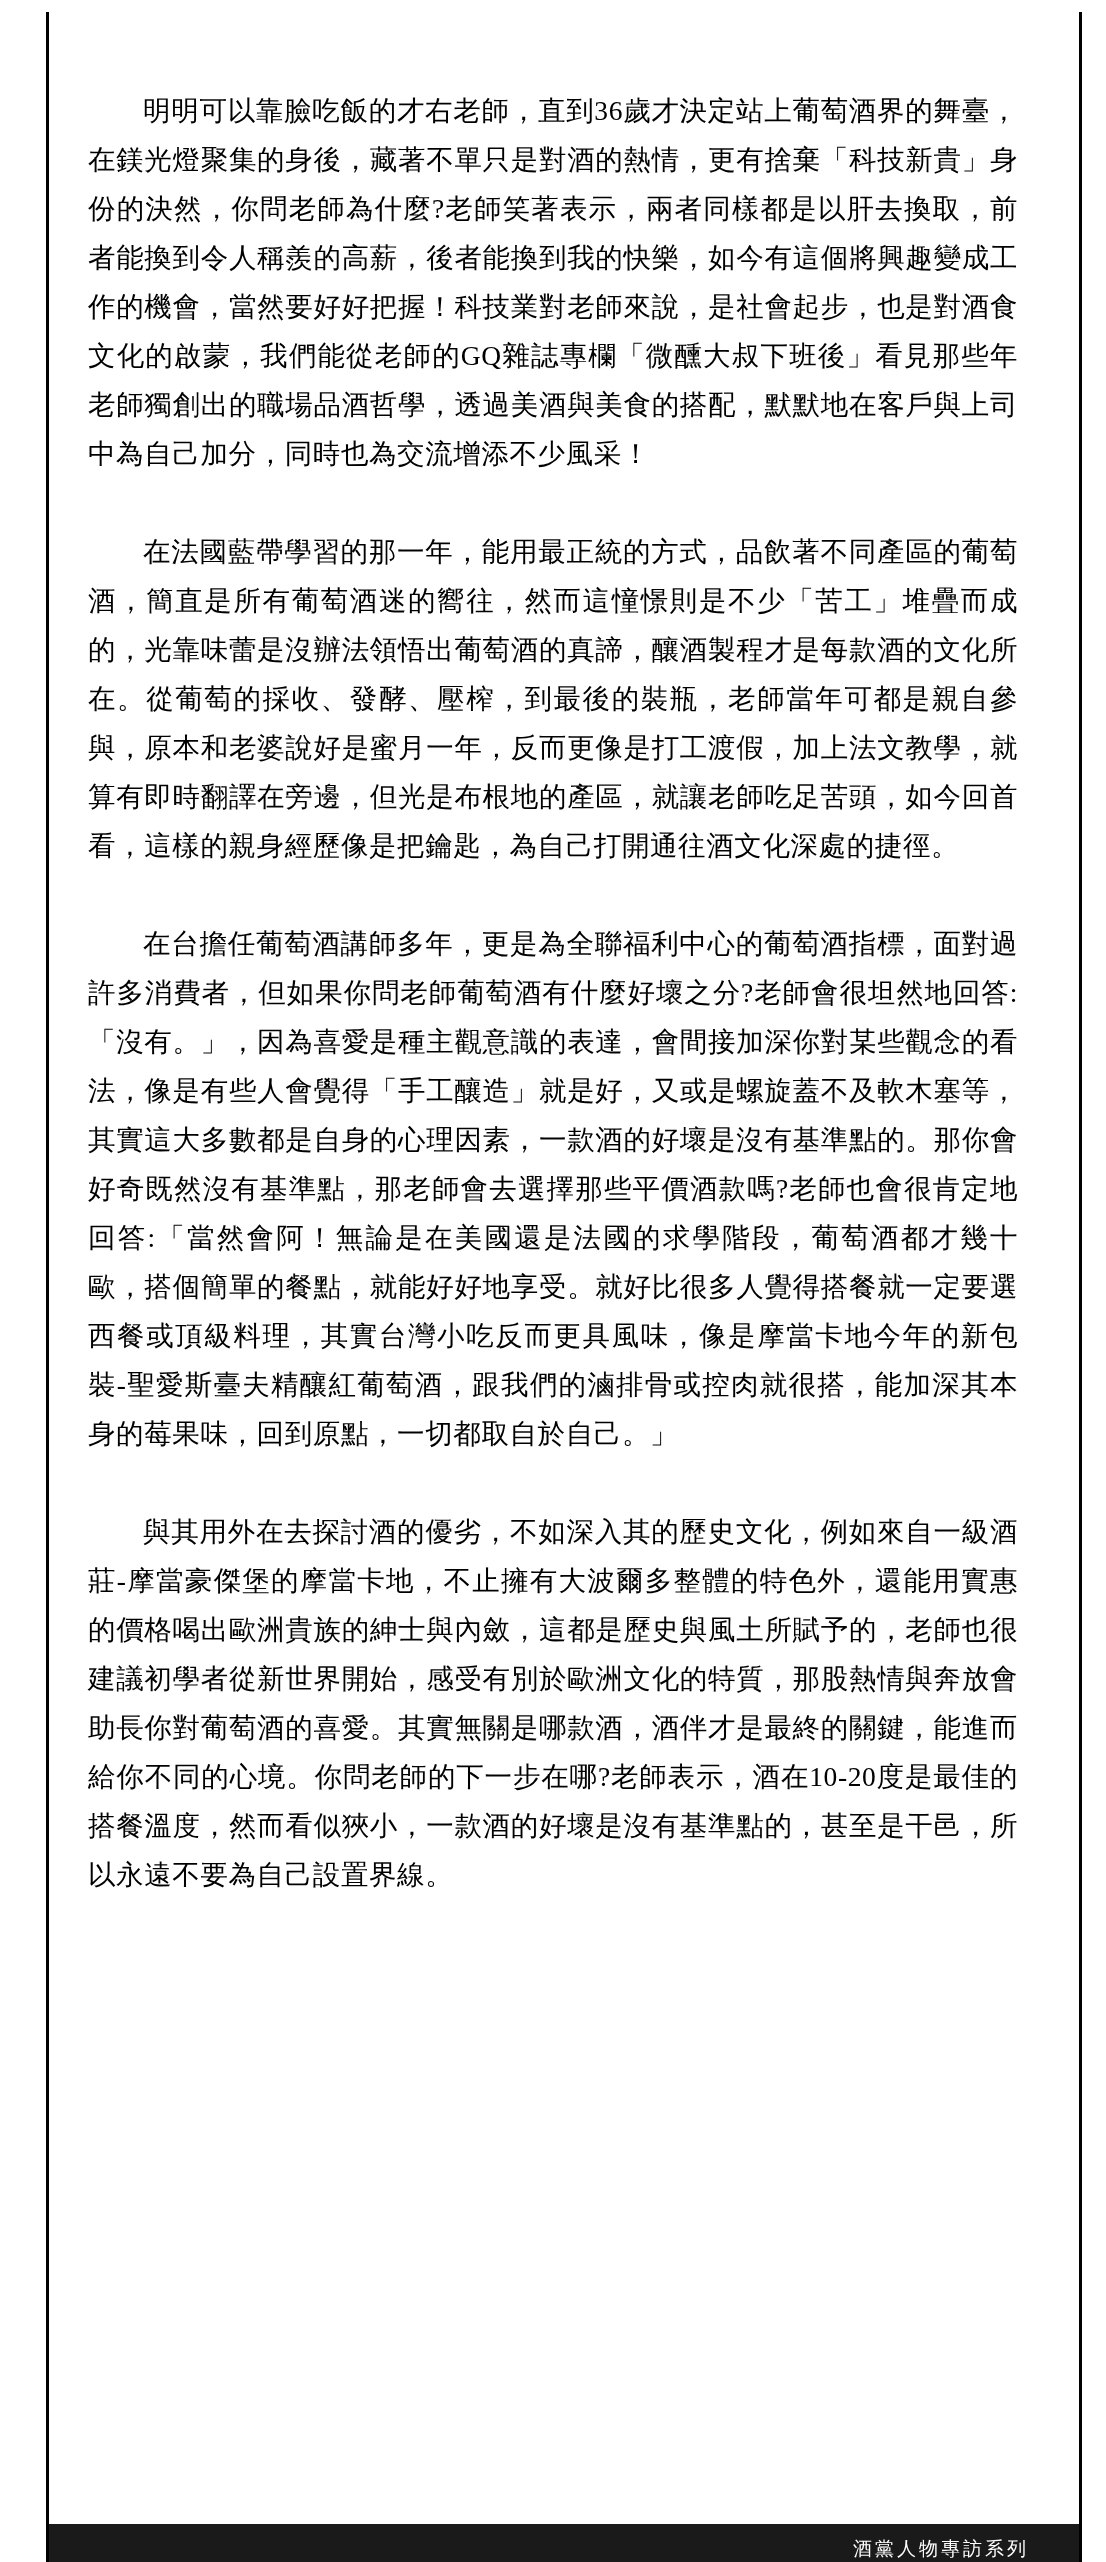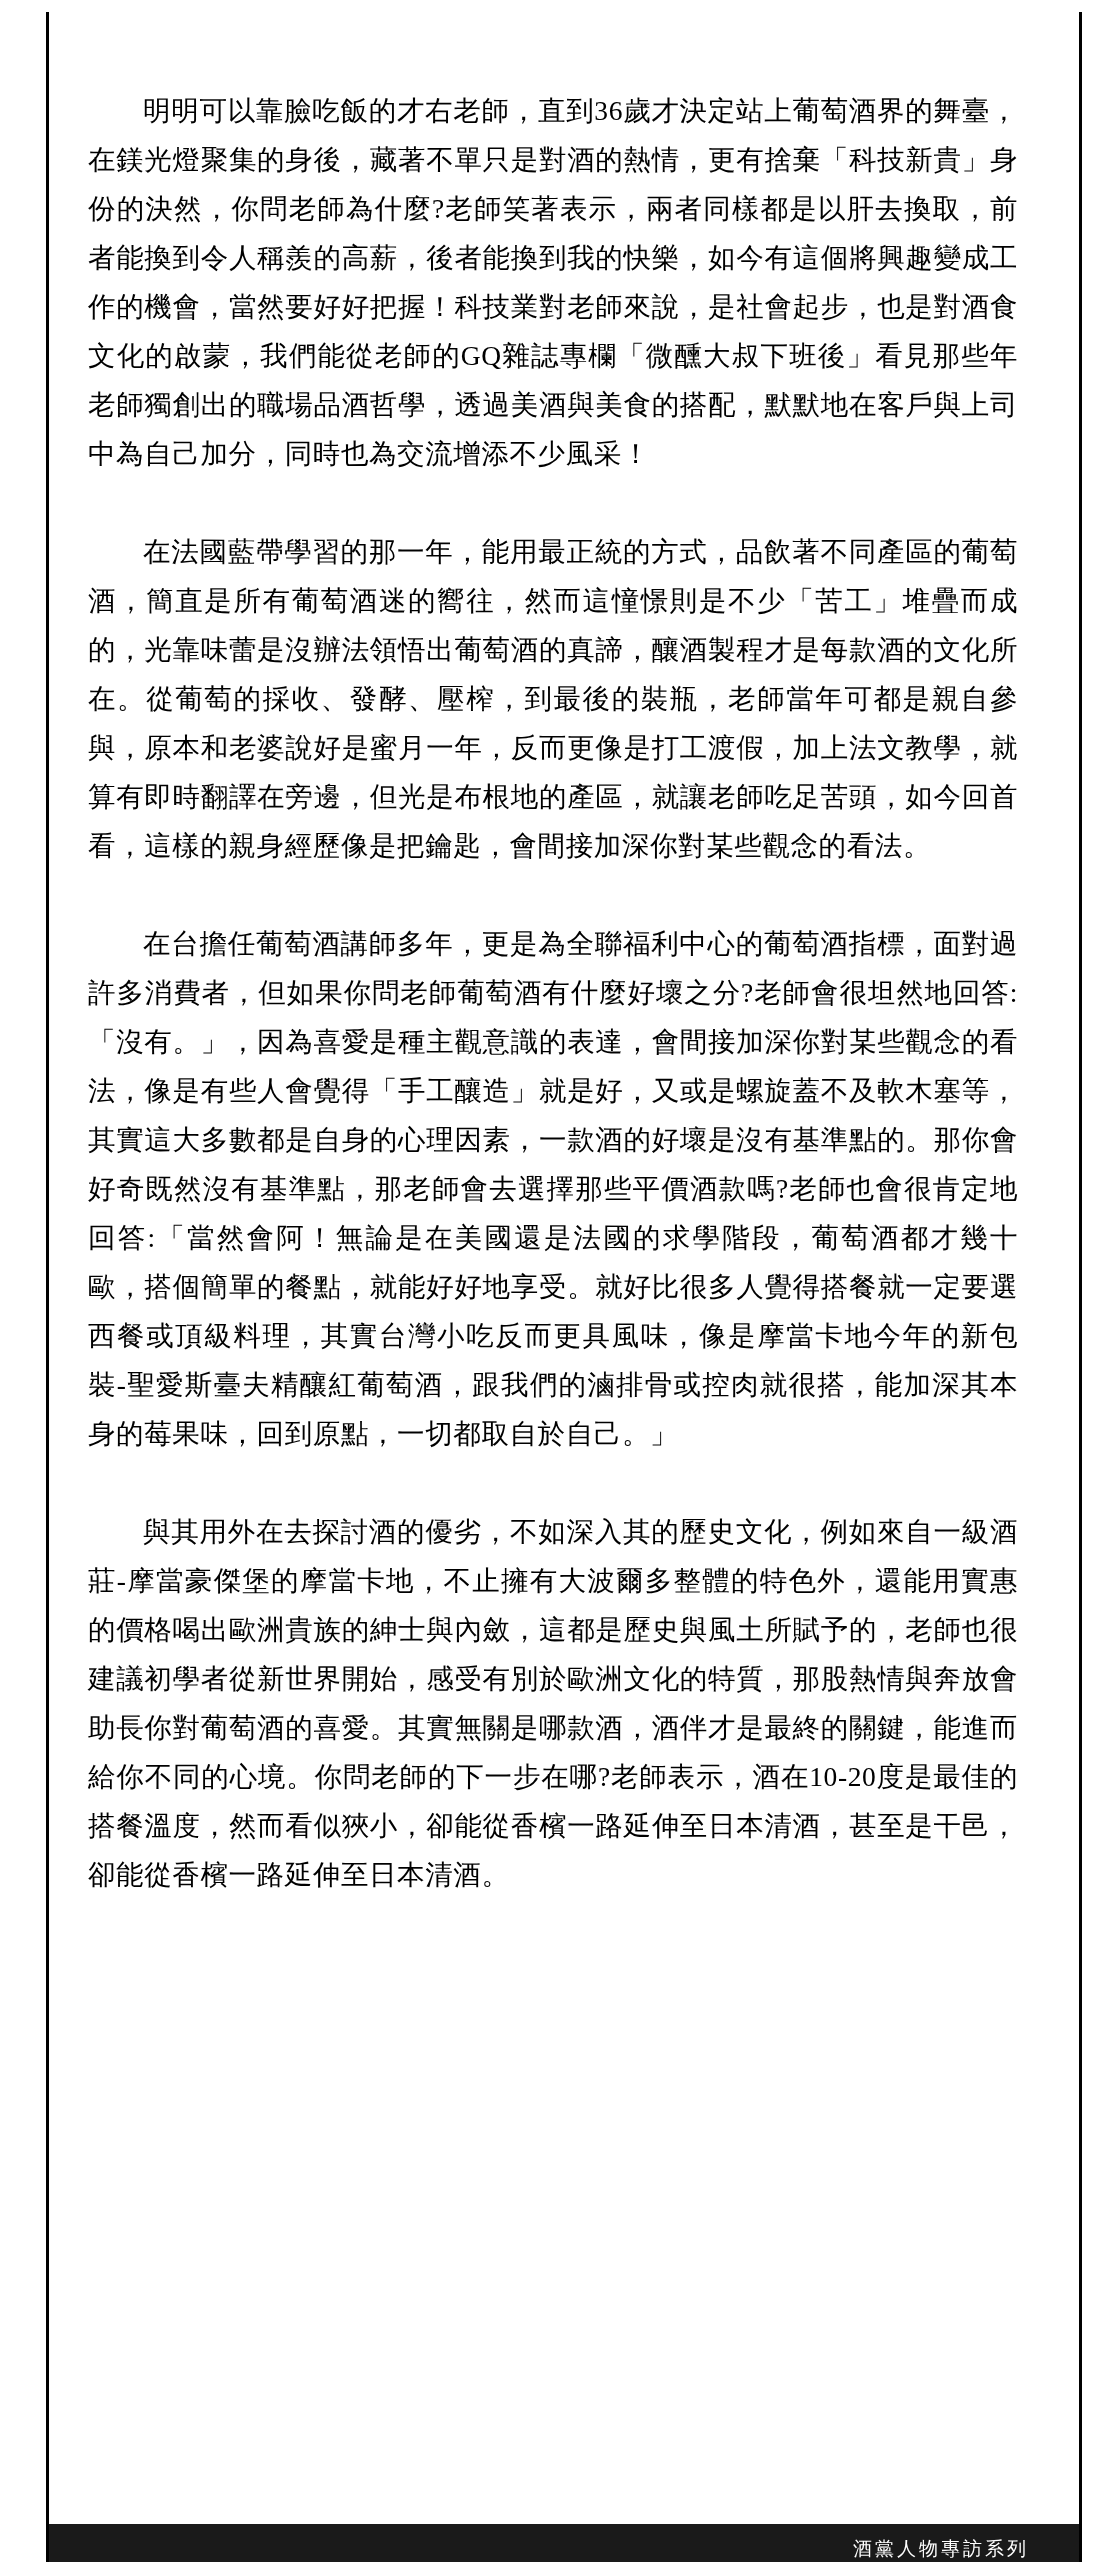--- a/index.html
+++ b/index.html
@@ -79,22 +79,22 @@
 </head>
 <body>
 
 <div class="page">
 
   <div class="rule-left"></div>
   <div class="rule-right"></div>
 
   <div class="content">
     <p class="para">明明可以靠臉吃飯的才右老師，直到36歲才決定站上葡萄酒界的舞臺，在鎂光燈聚集的身後，藏著不單只是對酒的熱情，更有捨棄「科技新貴」身份的決然，你問老師為什麼?老師笑著表示，兩者同樣都是以肝去換取，前者能換到令人稱羨的高薪，後者能換到我的快樂，如今有這個將興趣變成工作的機會，當然要好好把握！科技業對老師來說，是社會起步，也是對酒食文化的啟蒙，我們能從老師的GQ雜誌專欄「微醺大叔下班後」看見那些年老師獨創出的職場品酒哲學，透過美酒與美食的搭配，默默地在客戶與上司中為自己加分，同時也為交流增添不少風采！</p>
-    <p class="para">在法國藍帶學習的那一年，能用最正統的方式，品飲著不同產區的葡萄酒，簡直是所有葡萄酒迷的嚮往，然而這憧憬則是不少「苦工」堆疊而成的，光靠味蕾是沒辦法領悟出葡萄酒的真諦，釀酒製程才是每款酒的文化所在。從葡萄的採收、發酵、壓榨，到最後的裝瓶，老師當年可都是親自參與，原本和老婆說好是蜜月一年，反而更像是打工渡假，加上法文教學，就算有即時翻譯在旁邊，但光是布根地的產區，就讓老師吃足苦頭，如今回首看，這樣的親身經歷像是把鑰匙，會間接加深你對某些觀念的看法。</p>
+    <p class="para">在法國藍帶學習的那一年，能用最正統的方式，品飲著不同產區的葡萄酒，簡直是所有葡萄酒迷的嚮往，然而這憧憬則是不少「苦工」堆疊而成的，光靠味蕾是沒辦法領悟出葡萄酒的真諦，釀酒製程才是每款酒的文化所在。從葡萄的採收、發酵、壓榨，到最後的裝瓶，老師當年可都是親自參與，原本和老婆說好是蜜月一年，反而更像是打工渡假，加上法文教學，就算有即時翻譯在旁邊，但光是布根地的產區，就讓老師吃足苦頭，如今回首看，這樣的親身經歷像是把鑰匙，為自己打開通往酒文化深處的捷徑。</p>
     <p class="para">在台擔任葡萄酒講師多年，更是為全聯福利中心的葡萄酒指標，面對過許多消費者，但如果你問老師葡萄酒有什麼好壞之分?老師會很坦然地回答:「沒有。」，因為喜愛是種主觀意識的表達，會間接加深你對某些觀念的看法，像是有些人會覺得「手工釀造」就是好，又或是螺旋蓋不及軟木塞等，其實這大多數都是自身的心理因素，一款酒的好壞是沒有基準點的。那你會好奇既然沒有基準點，那老師會去選擇那些平價酒款嗎?老師也會很肯定地回答:「當然會阿！無論是在美國還是法國的求學階段，葡萄酒都才幾十歐，搭個簡單的餐點，就能好好地享受。就好比很多人覺得搭餐就一定要選西餐或頂級料理，其實台灣小吃反而更具風味，像是摩當卡地今年的新包裝-聖愛斯臺夫精釀紅葡萄酒，跟我們的滷排骨或控肉就很搭，能加深其本身的莓果味，回到原點，一切都取自於自己。」</p>
-    <p class="para">與其用外在去探討酒的優劣，不如深入其的歷史文化，例如來自一級酒莊-摩當豪傑堡的摩當卡地，不止擁有大波爾多整體的特色外，還能用實惠的價格喝出歐洲貴族的紳士與內斂，這都是歷史與風土所賦予的，老師也很建議初學者從新世界開始，感受有別於歐洲文化的特質，那股熱情與奔放會助長你對葡萄酒的喜愛。其實無關是哪款酒，酒伴才是最終的關鍵，能進而給你不同的心境。你問老師的下一步在哪?老師表示，酒在10-20度是最佳的搭餐溫度，然而看似狹小，卻能從香檳一路延伸至日本清酒，甚至是干邑，卻能從香檳一路延伸至日本清酒。</p>
+    <p class="para">與其用外在去探討酒的優劣，不如深入其的歷史文化，例如來自一級酒莊-摩當豪傑堡的摩當卡地，不止擁有大波爾多整體的特色外，還能用實惠的價格喝出歐洲貴族的紳士與內斂，這都是歷史與風土所賦予的，老師也很建議初學者從新世界開始，感受有別於歐洲文化的特質，那股熱情與奔放會助長你對葡萄酒的喜愛。其實無關是哪款酒，酒伴才是最終的關鍵，能進而給你不同的心境。你問老師的下一步在哪?老師表示，酒在10-20度是最佳的搭餐溫度，然而看似狹小，一款酒的好壞是沒有基準點的，甚至是干邑，所以永遠不要為自己設置界線。</p>
   </div>
 
   <div class="footer-bar">
     <span class="footer-label">酒黨人物專訪系列</span>
   </div>
 
 </div>
 
 </body></html>

